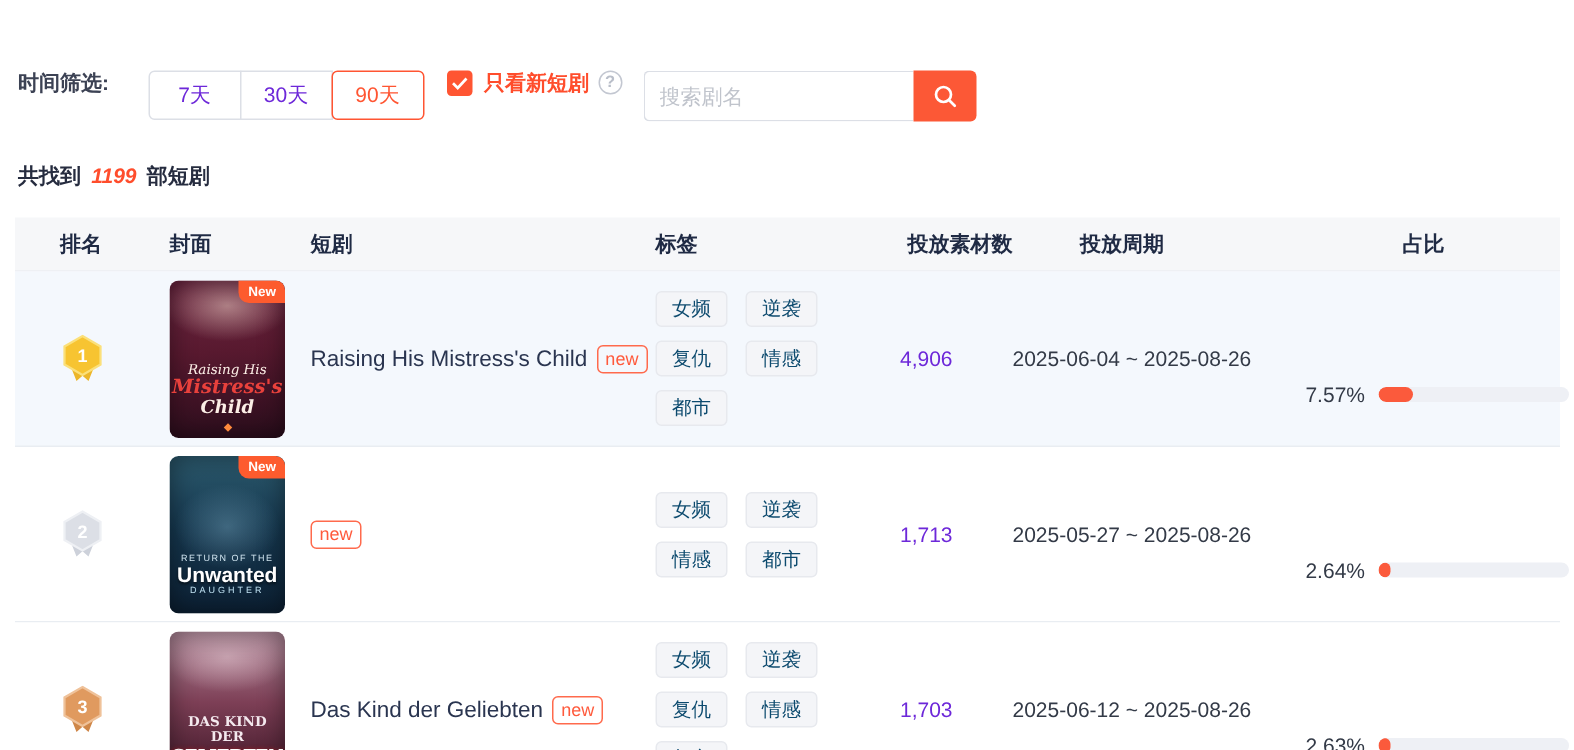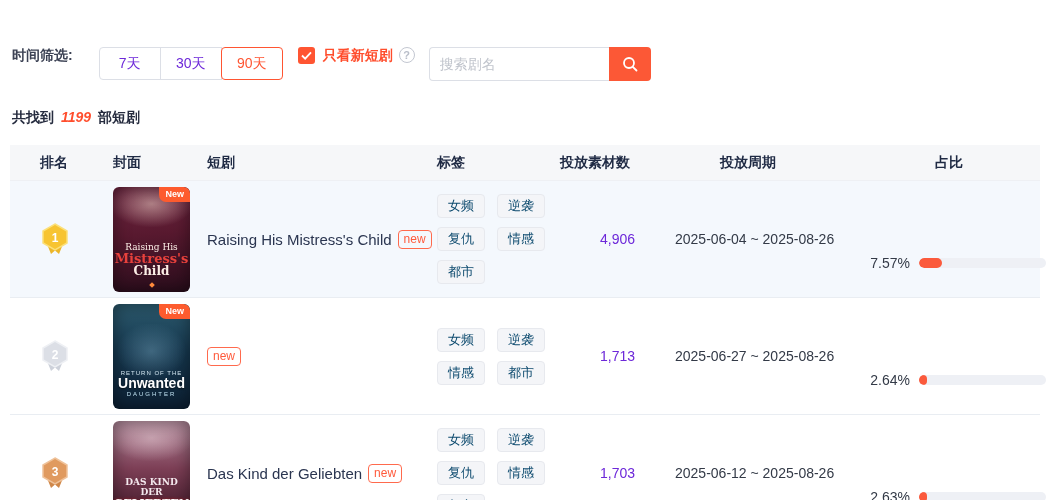--- a/index.html
+++ b/index.html
@@ -44,21 +44,21 @@
   .col-title  { width:230px; flex:none; }
   .col-tags   { width:135px; flex:none; }
   .col-count  { width:115px; flex:none; }
   .col-period { width:180px; flex:none; }
   .col-ratio  { flex:1; }
 
   .th.col-rank   { padding-left:30px; }
   .th.col-cover  { padding-left:13px; }
   .th.col-title  { padding-left:12px; }
   .th.col-tags   { padding-left:12px; }
-  .th.col-count  { text-align:left; }
+  .th.col-count  { text-align:right; }
   .th.col-period { padding-left:45px; }
   .th.col-ratio  { padding-left:80px; }
 
   .td.col-rank { display:flex; justify-content:center; }
   .td.col-cover { padding-left:13px; }
   .td.col-title { padding-left:12px; display:flex; align-items:center; gap:6px; }
   .td.col-tags { padding-left:12px; }
   .td.col-count { text-align:center; font-size:14px; color:#6d28d9; }
   .td.col-period { font-size:14px; color:#333a47; }
   .td.col-ratio { display:flex; align-items:center;margin-top:48px; }
@@ -67,21 +67,21 @@
   .medal { width:30px; height:33px; }
   
   .cover { position:relative; width:77px; height:105px; border-radius:6px; overflow:hidden;
     box-shadow: inset 0 0 18px rgba(0,0,0,.45); cursor:pointer; }
   .cover-badge { position:absolute; top:0; right:0; background:#fd5b2e; color:#fff; font-size:9px;
     font-weight:bold; padding:2px 6px 3px; border-radius:0 6px 0 7px; z-index:3; }
   .cover-text { position:absolute; left:0; right:0; text-align:center; z-index:2; }
   .cover-1 { background:
       radial-gradient(ellipse 60px 34px at 50% 16%, rgba(235,205,195,.55), rgba(0,0,0,0) 70%),
       linear-gradient(175deg,#6e2742 0%,#58192f 45%,#2a0d1c 100%); }
-  .cover-1 .cover-text { bottom:14px; font-family:"DejaVu Serif","Liberation Serif",serif; }
+  .cover-1 .cover-text { bottom:14px; font-family:"DejaVu Serif","Liberation Serif",serif; font-style:italic; }
   .cover-1 .l1 { display:block; color:#fceee6; font-size:9px; }
   .cover-1 .l2 { display:block; color:#e8413c; font-size:13px; font-weight:bold; line-height:13px; }
   .cover-1 .l3 { display:block; color:#fceee6; font-size:12px; font-weight:bold; line-height:13px; }
   .cover-1::after { content:""; position:absolute; bottom:5px; left:50%; margin-left:-2px;
     width:4px; height:4px; background:#ff8a3c; transform:rotate(45deg); }
   .cover-2 { background:
       radial-gradient(ellipse 50px 40px at 50% 45%, rgba(140,190,215,.35), rgba(0,0,0,0) 70%),
       linear-gradient(180deg,#2c5a6e 0%,#16384f 45%,#0c2034 100%); }
   .cover-2 .cover-text { bottom:12px; }
   .cover-2 .l1 { display:block; color:#cfe3ee; font-size:6px; letter-spacing:1px; }
@@ -227,21 +227,21 @@
     </div>
     <div class="td col-tags">
       <div class="tags">
         <span class="tag">女频</span>
         <span class="tag">逆袭</span>
         <span class="tag">情感</span>
         <span class="tag">都市</span>
       </div>
     </div>
     <div class="td col-count">1,713</div>
-    <div class="td col-period">2025-06-27 ~ 2025-08-26</div>
+    <div class="td col-period">2025-05-27 ~ 2025-08-26</div>
     <div class="td col-ratio">
       <span class="pct">2.64%</span>
       <div class="bar">
         <div class="bar-fill" style="width: 6%;"></div>
       </div>
     </div>
   </div>
 
   <div class="tr">
     <div class="td col-rank">

